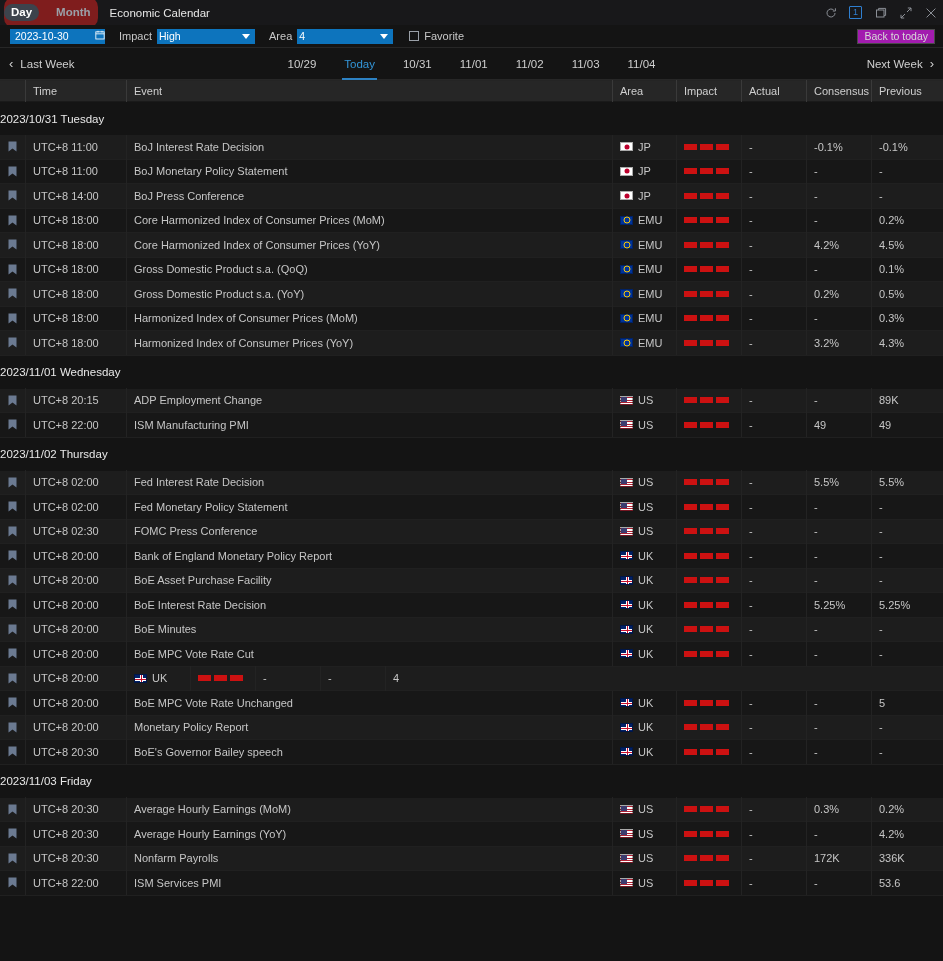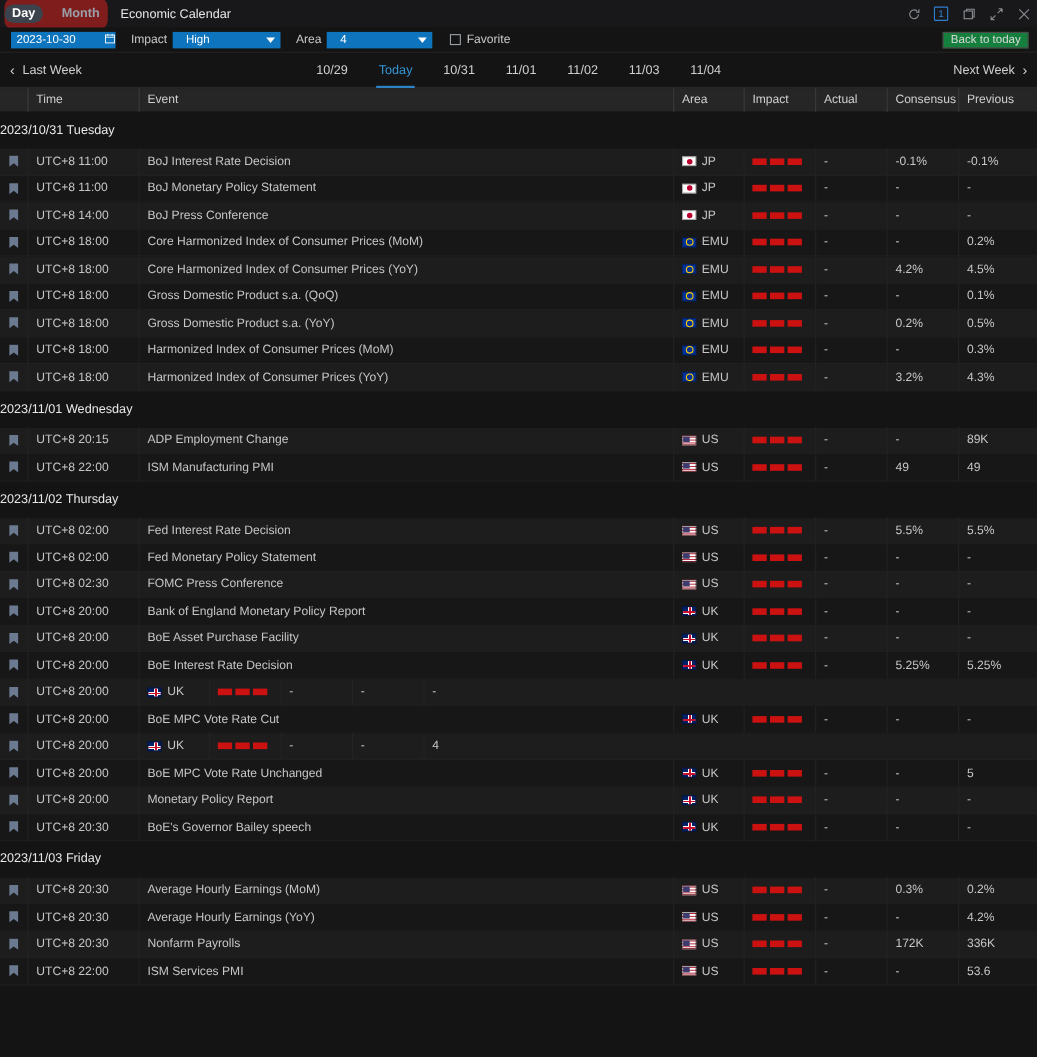--- a/index.html
+++ b/index.html
@@ -99,21 +99,21 @@
     margin: 0 5px 0 14px;
   }
   .dropdown {
     height: 15px;
     background: #0d74bd;
     color: #ffffff;
     font-size: 10.5px;
     display: flex;
     align-items: center;
     justify-content: space-between;
-    padding: 0 5px 0 12px;
+    padding: 0 5px 0 2px;
     cursor: pointer;
   }
   .dd-impact { width: 98px; }
   .dd-area { width: 96px; }
   .caret {
     width: 0; height: 0;
     border-left: 4px solid transparent;
     border-right: 4px solid transparent;
     border-top: 5px solid #ffffff;
   }
@@ -127,21 +127,21 @@
     border: 1px solid #9aa0a8;
     background: transparent;
   }
   .fav-label { font-size: 11px; color: #c8c8c8; }
   .back-today {
     position: absolute;
     right: 8px;
     height: 15px;
     padding: 0 6px;
     border: 1px solid #4a4a4a;
-    background: #15803d;
+    background: #a21caf;
     color: #d8d8d8;
     font-size: 10.5px;
     line-height: 13px;
     cursor: pointer;
   }
 
   
   .weeknav {
     height: 32px;
     background: #141414;
@@ -853,20 +853,21 @@
       <div class="td c-cons">5.25%</div>
       <div class="td c-prev">5.25%</div>
     </div>
     <div class="row alt">
       <div class="bookmark">
         <svg width="9" height="11" viewBox="0 0 9 11">
           <path d="M0.5 0.5h8v10l-4-3.1-4 3.1z" fill="#6b7a91"></path>
         </svg>
       </div>
       <div class="td c-time">UTC+8 20:00</div>
+      <div class="td c-event">BoE Minutes</div>
       <div class="td c-area">
         <span class="flagwrap">
           <span class="flag uk"></span>
           <span class="area-code">UK</span>
         </span>
       </div>
       <div class="td c-impact">
         <span class="impactbars">
           <span class="ibar"></span>
           <span class="ibar"></span>

